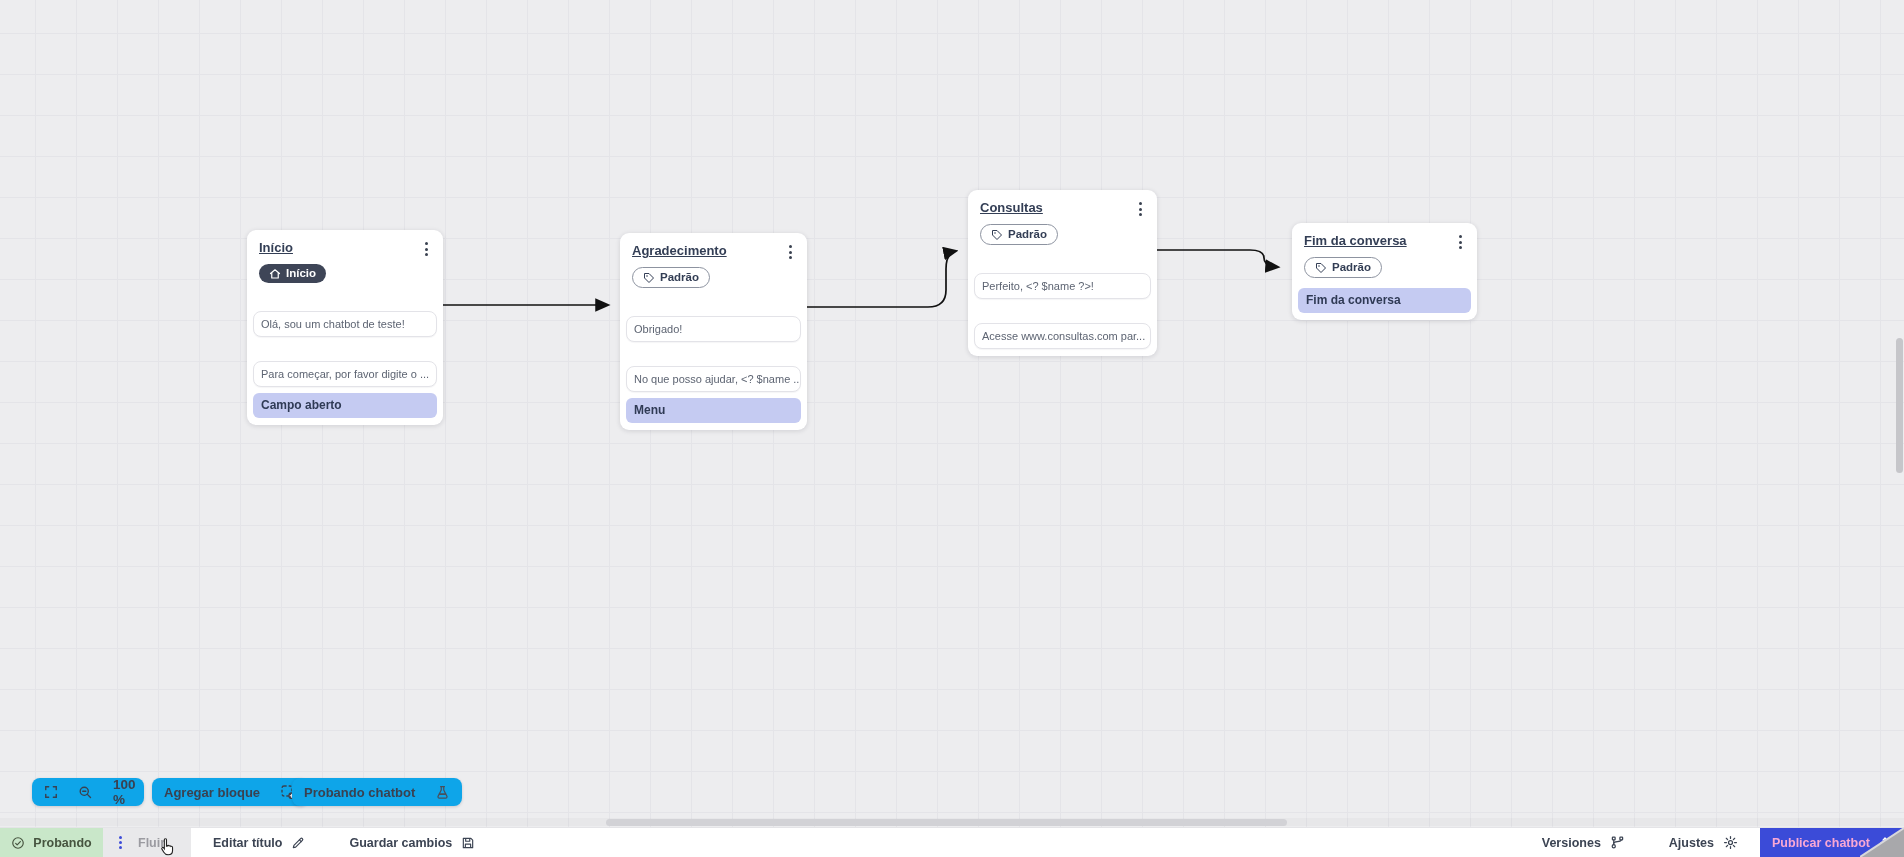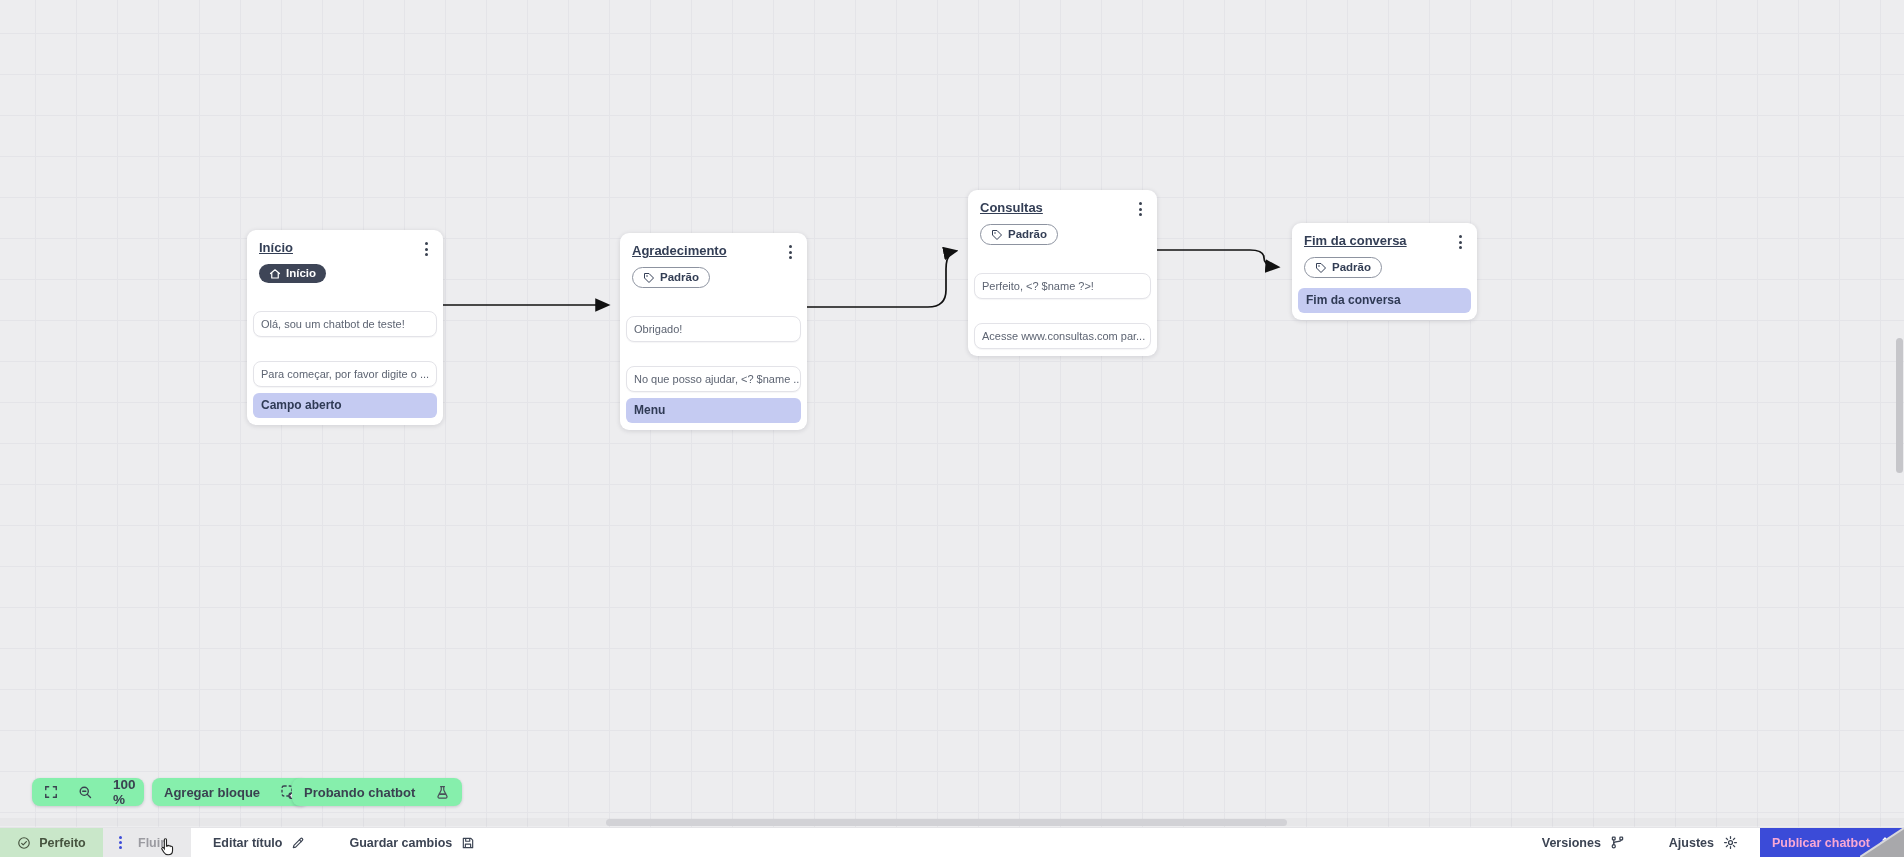--- a/index.html
+++ b/index.html
@@ -39,21 +39,21 @@
     box-shadow:0 1px 1px rgba(25,28,50,.04);
   }
   .action{
     background:#c5cbf2;border-radius:6px;padding:6px 8px;margin-top:6px;
     font-size:12px;font-weight:700;color:#2f3a55;line-height:13px;
     white-space:nowrap;overflow:hidden;
   }
   .edges{position:absolute;inset:0;pointer-events:none;}
   
   .float-btn{
-    position:absolute;top:778px;height:28px;background:#86efac;border-radius:8px;
+    position:absolute;top:778px;height:28px;background:#0ea5e9;border-radius:8px;
     box-shadow:0 1px 3px rgba(25,28,50,.18);
     display:flex;align-items:center;gap:20px;padding:0 12px;box-sizing:border-box;
     font-size:13px;font-weight:700;color:#3a4150;cursor:pointer;
   }
   .zoom-value{font-size:13.5px;font-weight:700;color:#3a4150;}
   .tool-icon{display:flex;align-items:center;}
   
   .hscroll-track{position:absolute;left:0;top:818px;width:1904px;height:8px;background:rgba(0,0,0,.025);}
   .hscroll-thumb{position:absolute;left:606px;top:819px;width:681px;height:7px;border-radius:4px;background:#d2d2d6;}
   .vscroll-thumb{position:absolute;left:1896px;top:338px;width:7px;height:135px;border-radius:4px;background:#c6c6ca;}
@@ -232,21 +232,21 @@
 <div class="vscroll-thumb"></div>
 
 <div class="bottombar">
   <div class="bb-sec bb-saved">
     <span class="tool-icon">
       <svg width="14" height="14" viewBox="0 0 24 24" fill="none" stroke="#46543f" stroke-width="2">
           <circle cx="12" cy="12" r="9"></circle>
           <path d="M8 12.5l2.6 2.6L16 9.5" stroke-linecap="round" stroke-linejoin="round"></path>
         </svg>
     </span>
-    <span>Perfeito</span>
+    <span>Probando</span>
   </div>
   <div class="bb-sec bb-flowtab">
     <span class="bb-kebab">
         <i></i>
         <i></i>
         <i></i>
       </span>
     <span class="bb-flow-label">Fluir</span>
   </div>
   <div class="bb-sec bb-text-btn">

